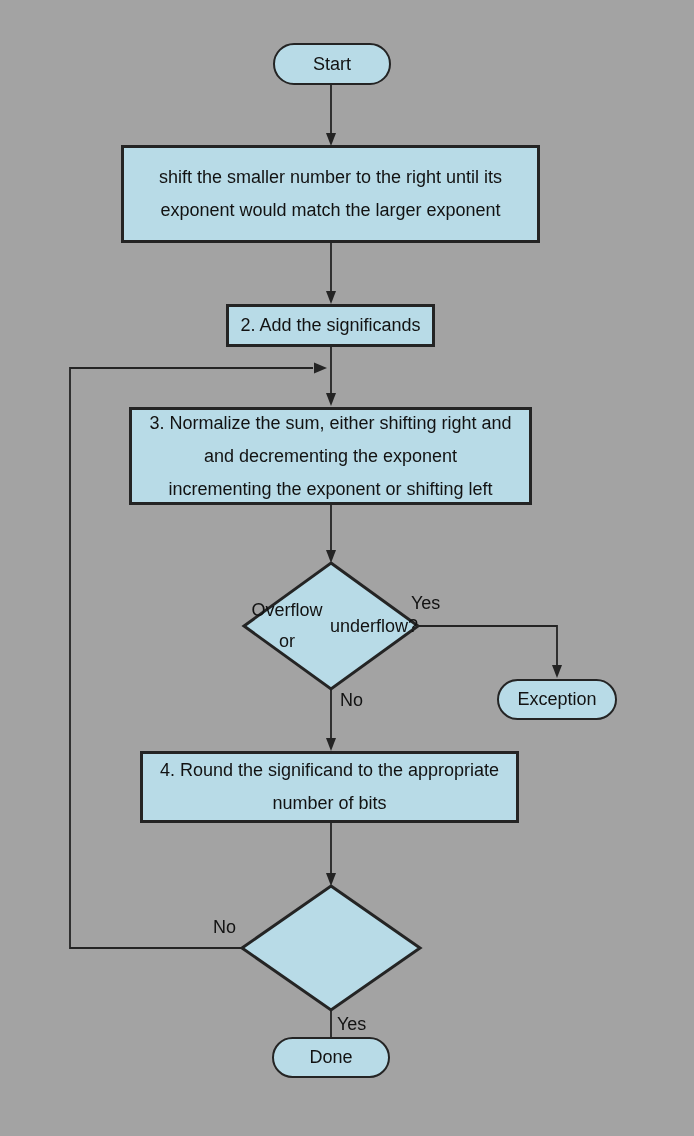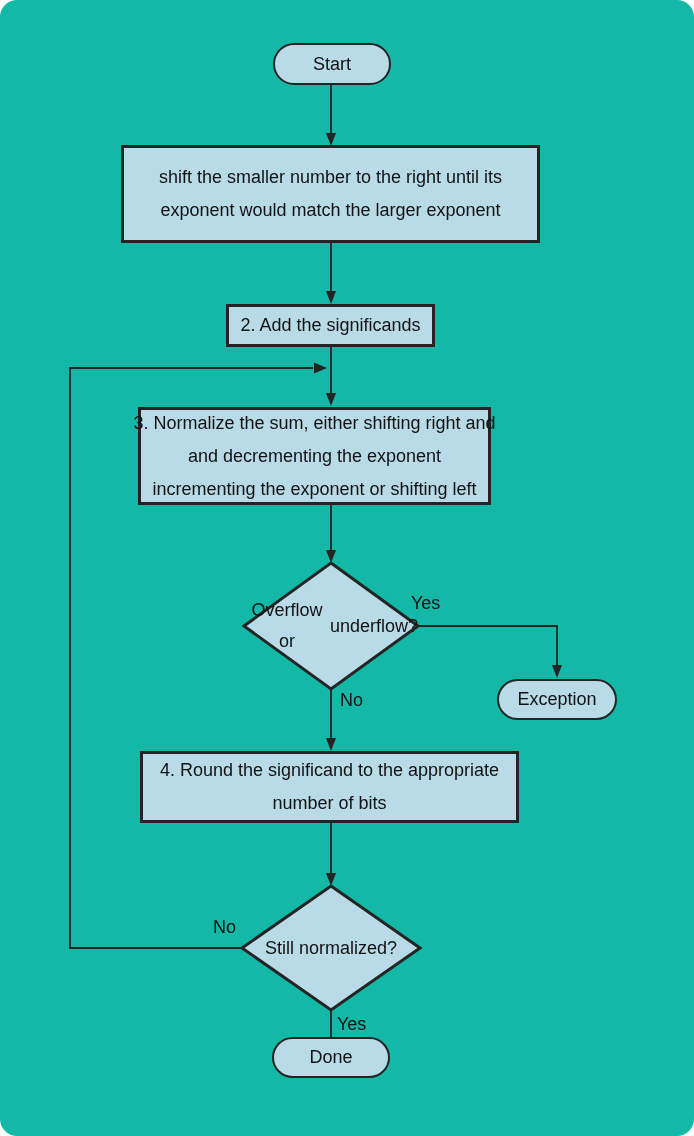--- a/index.html
+++ b/index.html
@@ -1,24 +1,23 @@
 <!DOCTYPE html>
 <html><head>
 <meta charset="utf-8">
 <style>
   html, body { margin: 0; padding: 0; background: #ffffff; }
   .canvas {
     position: relative;
     width: 694px;
     height: 1136px;
-    background: #14b8a6;
+    background: #a3a3a3;
     font-family: "Liberation Sans", sans-serif;
     color: #121212;
     overflow: hidden;
-    border-radius: 17px;
   }
   svg.wires {
     position: absolute;
     left: 0; top: 0;
     width: 694px; height: 1136px;
   }
   svg.wires path.edge {
     fill: none;
     stroke: #242424;
     stroke-width: 1.8px;
@@ -106,43 +105,40 @@
 
   <div class="node" style="left:121px; top:145px; width:419px; height:98px;">
     <div class="line">shift the smaller number to the right until its</div>
     <div class="line">exponent would match the larger exponent</div>
   </div>
 
   <div class="node" style="left:226px; top:304px; width:209px; height:43px;">
     <span>2. Add the significands</span>
   </div>
 
-  <div class="node" style="left:138px; top:407px; width:353px; height:98px;">
+  <div class="node" style="left:129px; top:407px; width:403px; height:98px;">
     <div class="line">3. Normalize the sum, either shifting right and</div>
     <div class="line">and decrementing the exponent</div>
     <div class="line">incrementing the exponent or shifting left</div>
   </div>
 
   <div class="diamond-label" style="left:244px; top:563px; width:174px; height:126px;">
     <div>Overflow or</div>
     <div>underflow?</div>
   </div>
 
   <div class="node pill" style="left:497px; top:679px; width:120px; height:41px;">
     <span>Exception</span>
   </div>
 
   <div class="node" style="left:140px; top:751px; width:379px; height:72px;">
     <div class="line">4. Round the significand to the appropriate</div>
     <div class="line">number of bits</div>
   </div>
 
-  <div class="diamond-label" style="left:242px; top:886px; width:178px; height:124px;">
-    <div>Still normalized?</div>
-  </div>
 
   <div class="node pill" style="left:272px; top:1037px; width:118px; height:41px;">
     <span>Done</span>
   </div>
 
   <div class="edge-label" style="left:411px; top:592px;">Yes</div>
   <div class="edge-label" style="left:340px; top:689px;">No</div>
   <div class="edge-label" style="left:213px; top:916px;">No</div>
   <div class="edge-label" style="left:337px; top:1013px;">Yes</div>
 

